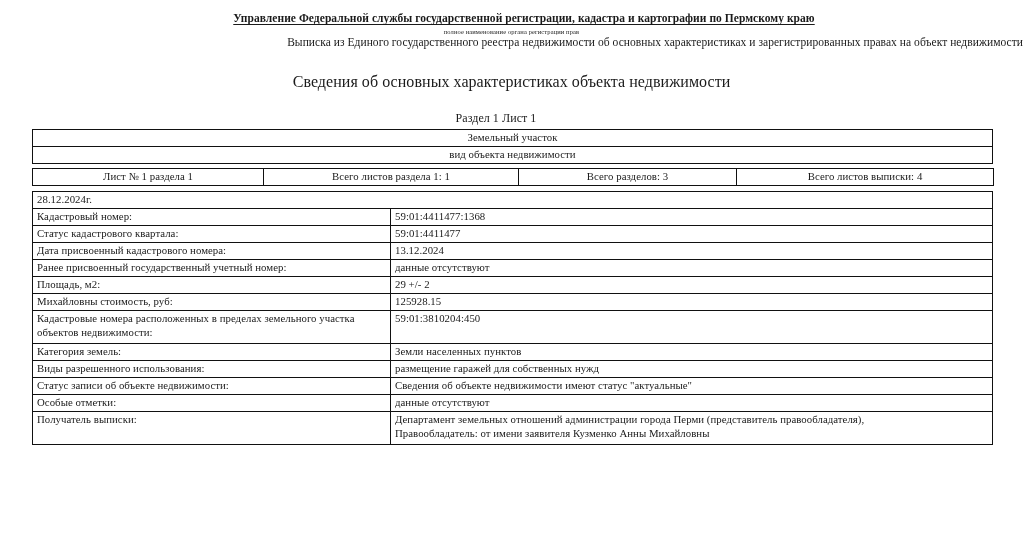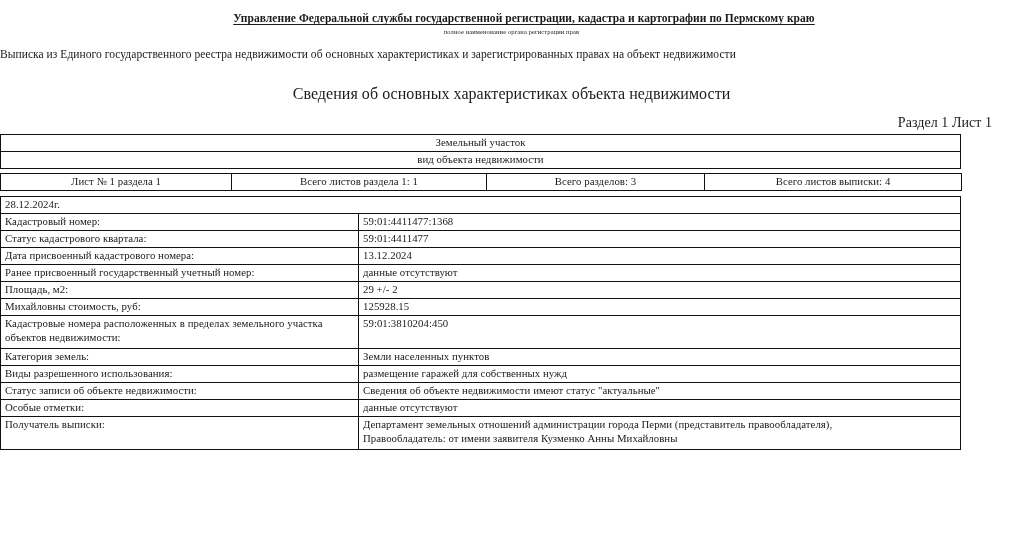--- a/index.html
+++ b/index.html
@@ -41,53 +41,54 @@
   }
   .org-subtitle {
     text-align: center;
     font-size: 6.5px;
     margin-top: 2px;
     letter-spacing: 0.1px;
     color: #1d1d1d;
   }
 
   .doc-title {
-    text-align: left;
+    text-align: right;
     font-size: 11.5px;
-    margin-top: 13px;
+    margin-top: 1px;
     letter-spacing: 0.05px;
   }
 
   .section-title {
     text-align: center;
     font-size: 16px;
     margin-top: 25px;
     letter-spacing: 0.05px;
   }
 
   .intro-line {
     font-size: 11.5px;
     margin-top: 14px;
     margin-left: 32px;
     letter-spacing: 0.05px;
   }
 
   .sheet-ref {
-    text-align: right;
-    font-size: 14px;
-    margin-top: 12px;
+    text-align: center;
+    font-size: 12px;
+    margin-top: 20px;
     margin-right: 31px;
     letter-spacing: 0.05px;
   }
 
   
   .tbl {
     border-collapse: collapse;
     table-layout: fixed;
     width: 961px;
+    margin-left: 32px;
     font-size: 10.8px;
   }
   .tbl td {
     border: 1.1px solid #111111;
     padding: 1px 4px;
     vertical-align: top;
     line-height: 1.28;
     letter-spacing: 0.04px;
   }
   .tbl.obj-type { margin-top: 3px; }

